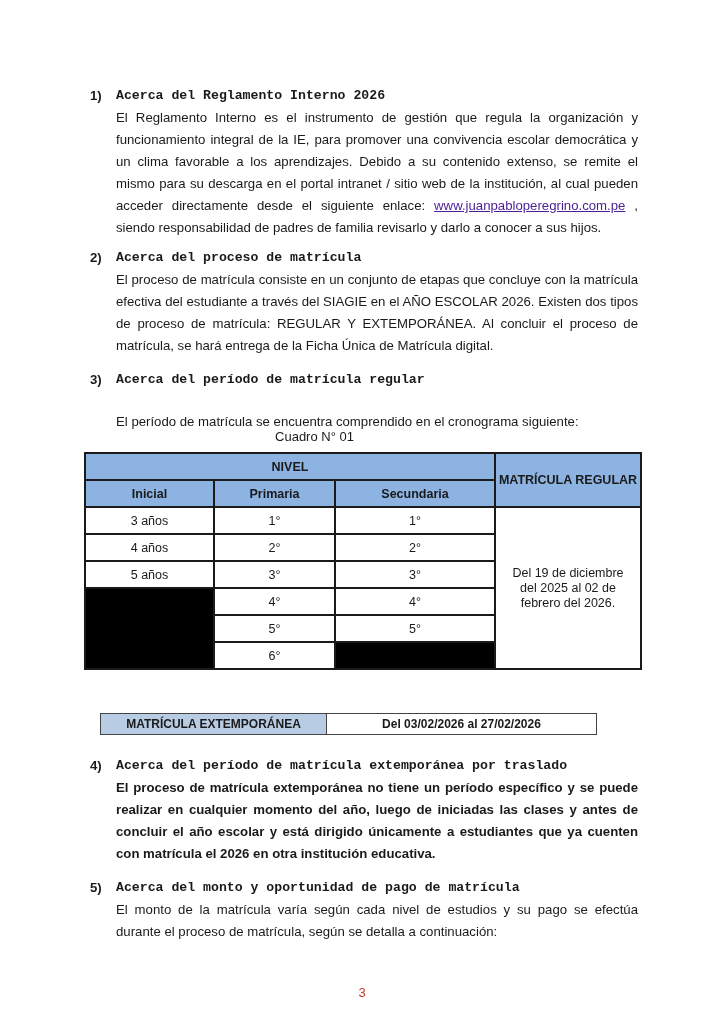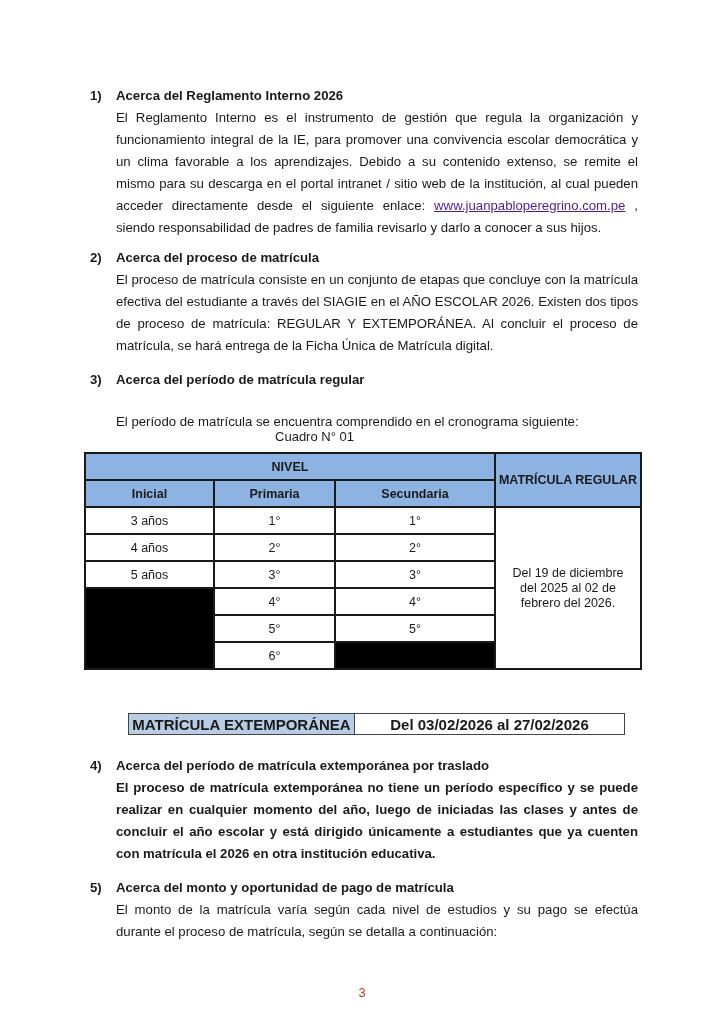--- a/index.html
+++ b/index.html
@@ -3,39 +3,39 @@
   <meta charset="utf-8">
   <style>
     html, body { margin: 0; padding: 0; }
     body {
       width: 724px; height: 1024px; background: #ffffff; position: relative;
       font-family: "Liberation Sans", sans-serif; color: #1a1a1a; overflow: hidden;
     }
     .section { position: absolute; left: 90px; width: 548px; }
     .sec-head { position: relative; font-weight: bold; font-size: 13.2px; line-height: 16px; }
     .sec-num { position: absolute; left: 0; top: 0; }
-    .sec-title { position: absolute; left: 26px; top: 0; white-space: nowrap; }
+    .sec-title { position: absolute; left: 26px; top: 0; white-space: nowrap; font-family: Liberation Mono, monospace; }
     .para {
       position: absolute; left: 26px; width: 522px; font-size: 13.2px; line-height: 22px;
       text-align: justify; text-align-last: left;
     }
     .link { text-decoration: underline; color: #4c1d95; }
     .caption { position: absolute; top: 429px; left: 0; width: 629px; text-align: center; font-size: 13px; }
     table.cuadro {
       position: absolute; left: 84px; top: 452px; width: 556px; border-collapse: collapse;
       font-size: 12.5px; table-layout: fixed;
     }
     table.cuadro td { border: 2px solid #1a1a1a; text-align: center; padding: 0; }
     .hdr { background: #8db3e2; font-weight: bold; }
     .row td { height: 25px; }
     .blk { background: #000000; }
     .reg-cell { line-height: 15px; }
     table.extem {
-      position: absolute; left: 128px; top: 713px; width: 496px; border-collapse: collapse;
-      font-size: 15px; font-weight: bold; table-layout: fixed;
+      position: absolute; left: 100px; top: 713px; width: 496px; border-collapse: collapse;
+      font-size: 12px; font-weight: bold; table-layout: fixed;
     }
     table.extem td { border: 1.5px solid #444; text-align: center; height: 20px; padding: 0; }
     .ext-lbl { background: #b8cce4; }
     .page-num { position: absolute; top: 985px; left: 0; width: 724px; text-align: center; color: #c0392b; font-size: 13px; }
   </style>
 </head>
 <body>
 
 <div class="section" style="top:88px;">
   <div class="sec-head">

